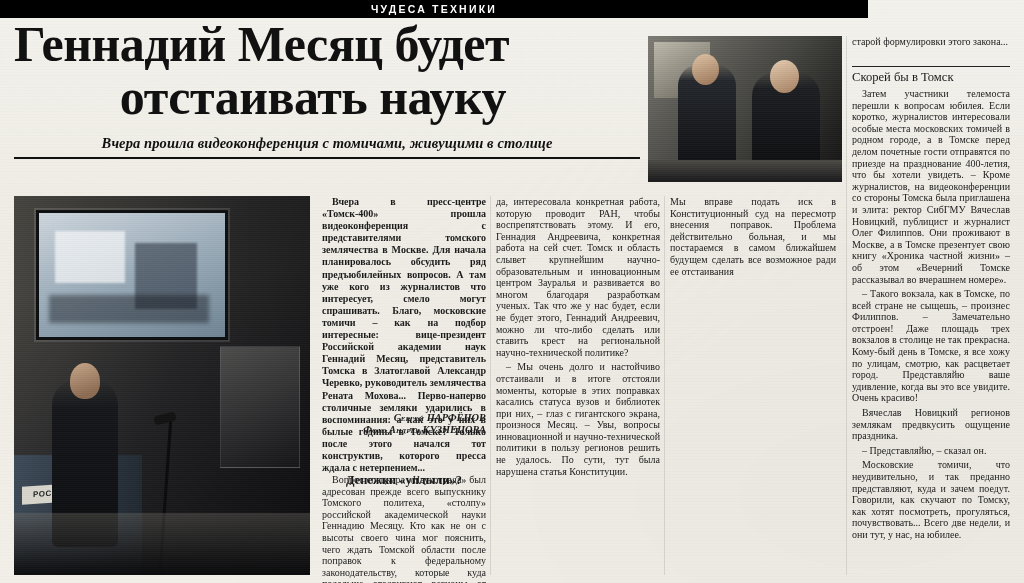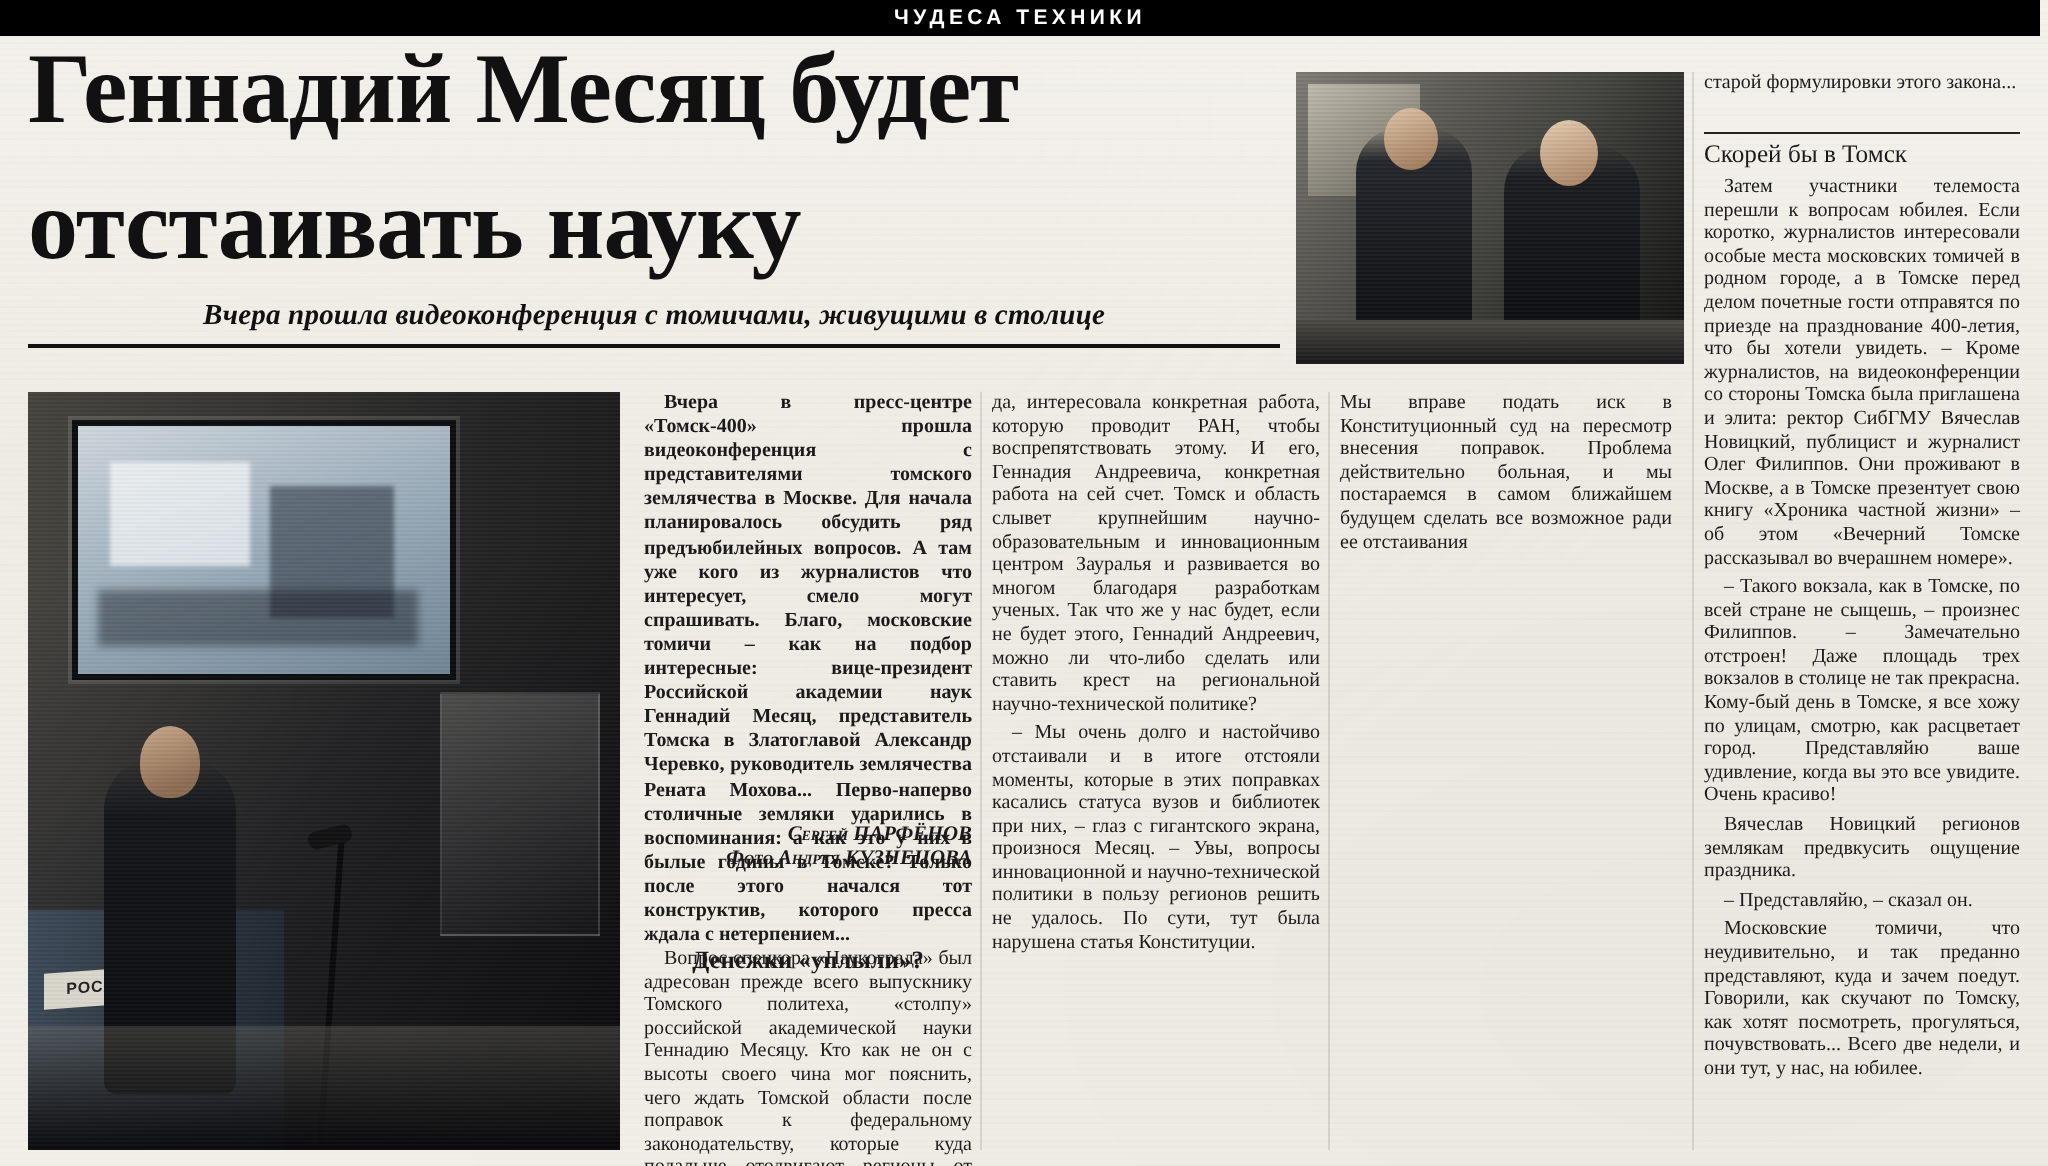--- a/index.html
+++ b/index.html
@@ -34,21 +34,21 @@
       radial-gradient(ellipse at 15% 10%, rgba(255,255,255,0.35), rgba(255,255,255,0) 60%),
       radial-gradient(ellipse at 85% 85%, rgba(0,0,0,0.05), rgba(0,0,0,0) 55%);
     mix-blend-mode: multiply;
     opacity: 0.5;
   }
 
   
   .rubric-bar {
     position: absolute;
     top: 0; left: 0;
-    width: 1020px;
+    width: 868px;
     height: 18px;
     background: #000;
     display: flex;
     align-items: center;
     justify-content: center;
   }
   .rubric-text {
     color: #fff;
     font-family: "Liberation Sans", sans-serif;
     font-weight: bold;
@@ -69,23 +69,23 @@
     font-weight: bold;
     font-size: 50px;
     line-height: 0.96;
     letter-spacing: -0.5px;
     color: #111;
     margin: 0;
     text-align: left;
   }
   .headline .l2 {
     display: block;
-    text-align: left;
+    text-align: center;
     padding-right: 28px;
-    margin-top: 20px;
+    margin-top: 5px;
   }
   .subhead {
     margin-top: 14px;
     font-family: "Liberation Serif", serif;
     font-weight: bold;
     font-style: italic;
     font-size: 14.5px;
     color: #111;
     text-align: center;
     letter-spacing: 0.1px;

